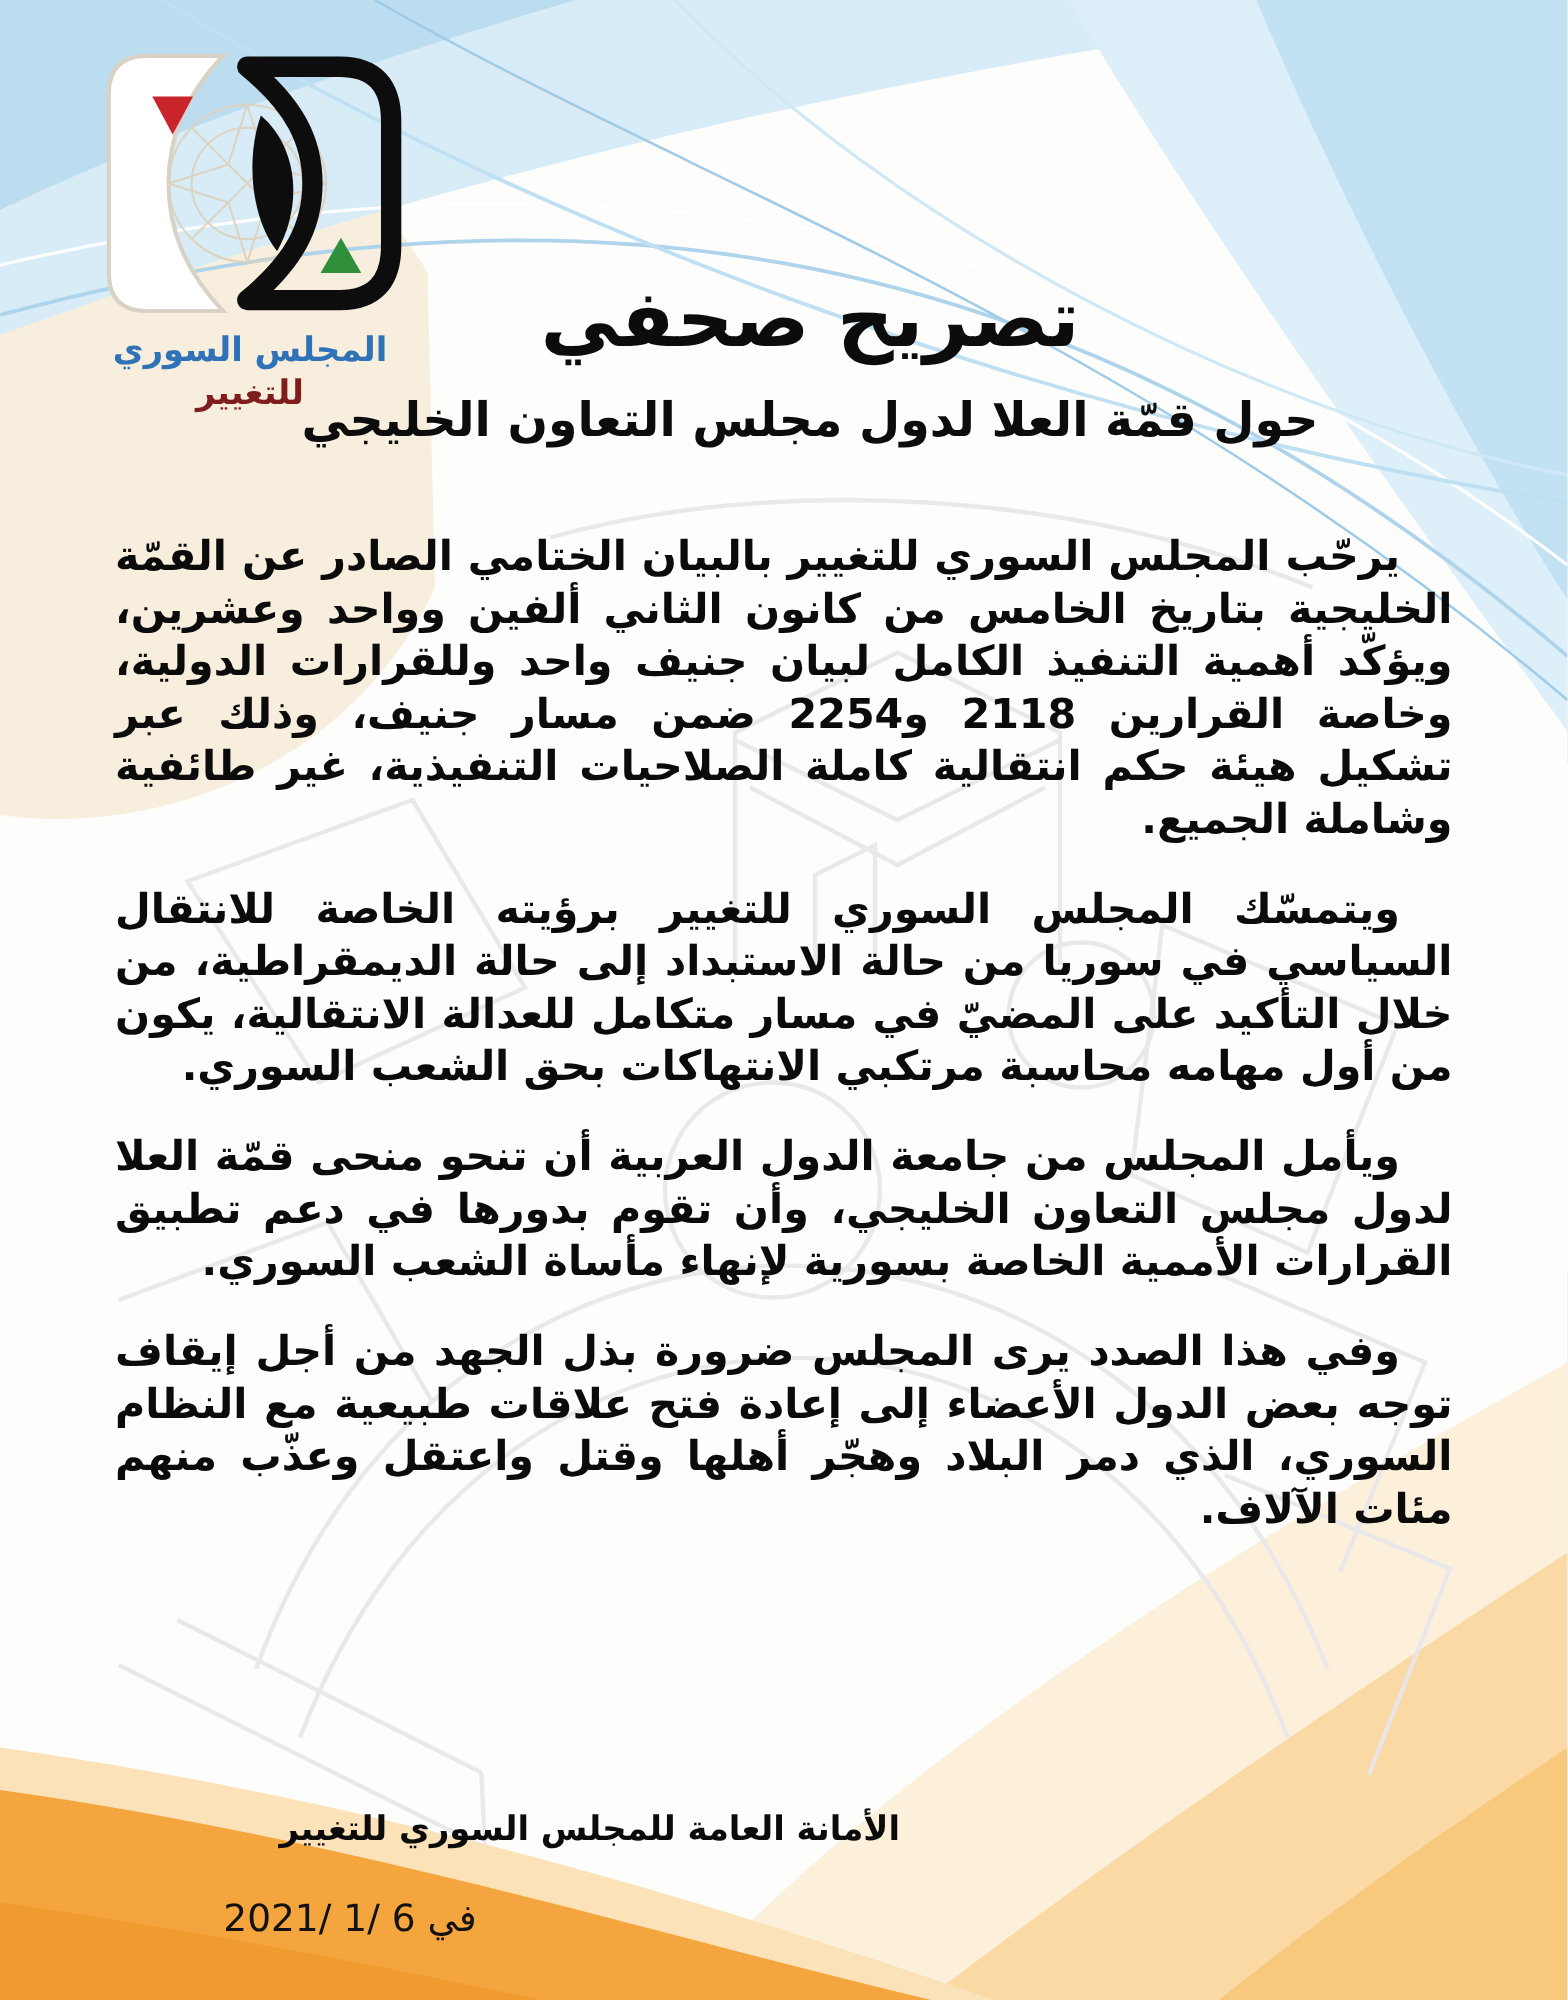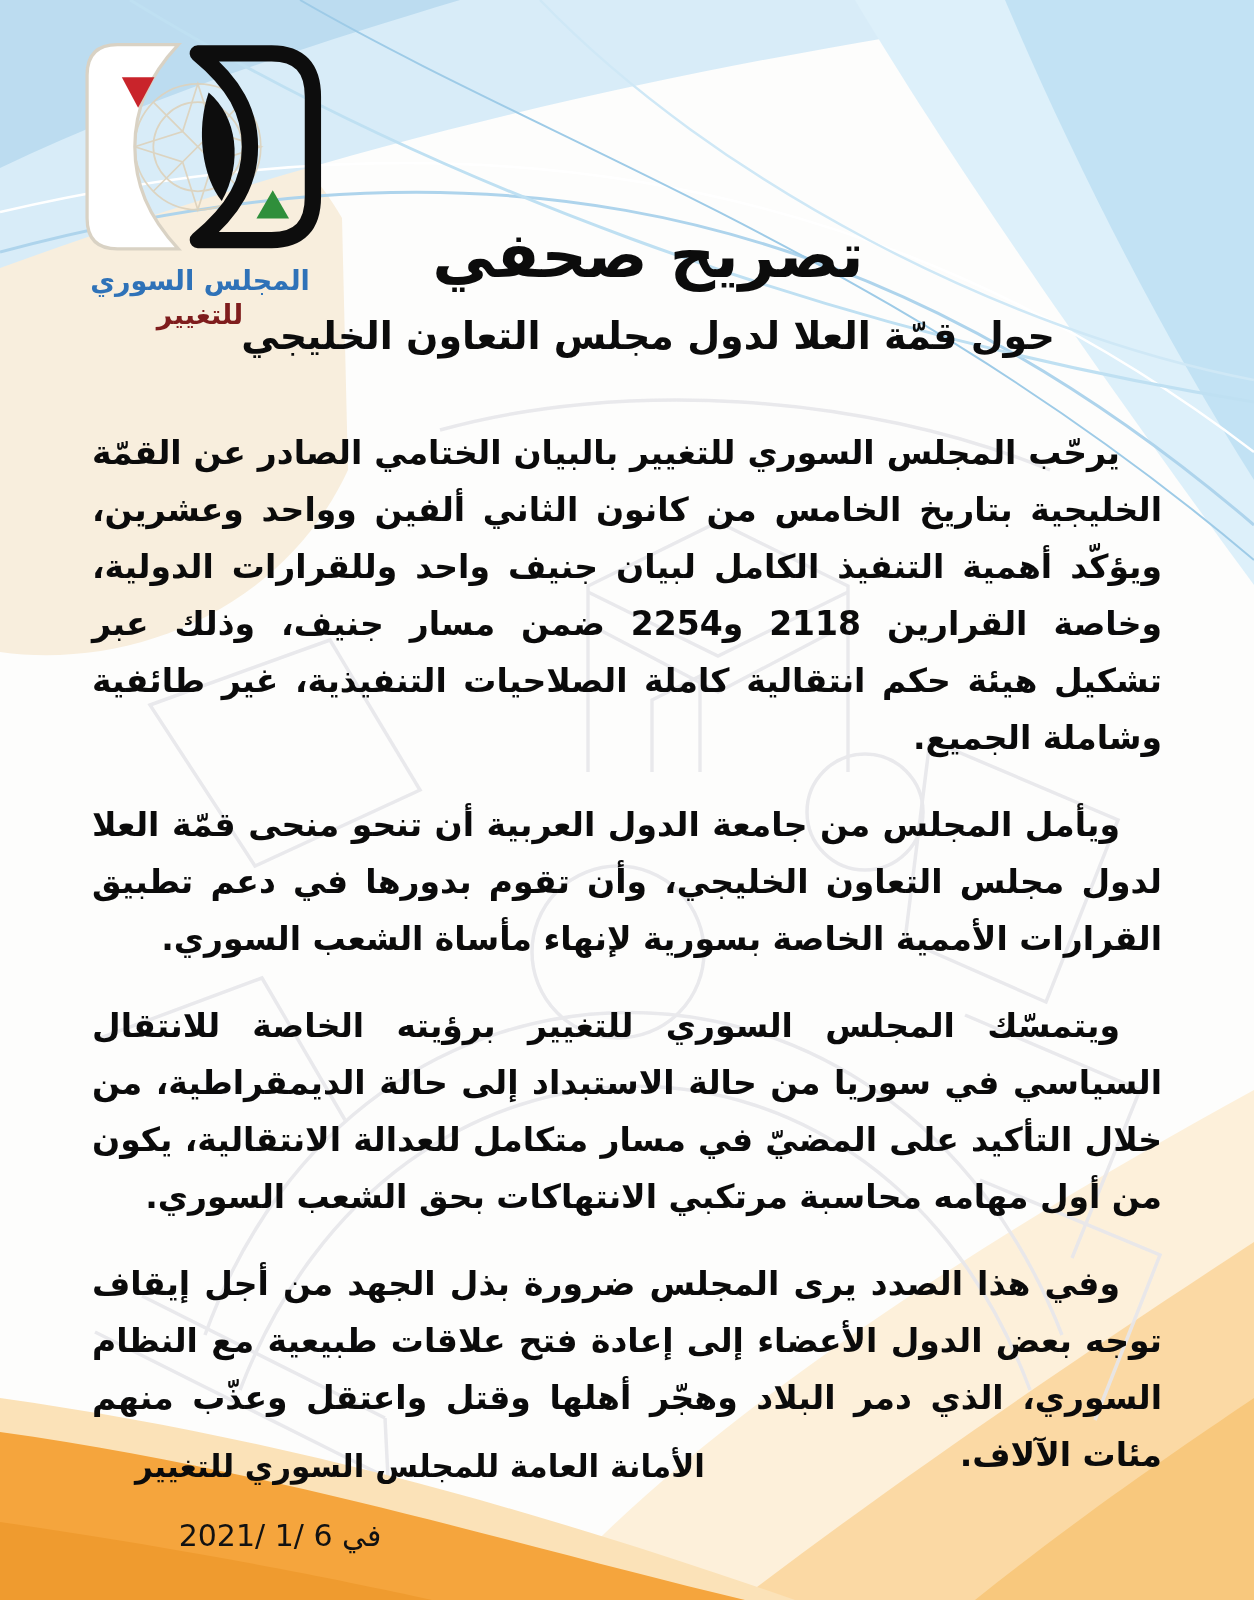--- a/index.html
+++ b/index.html
@@ -26,29 +26,29 @@
 
   
   .header{position:absolute;left:0;right:0;top:218px;text-align:center;color:#0c0c0c;padding-left:42px;}
   .header h1{margin:0;font-size:63px;line-height:1.2;font-weight:bold;letter-spacing:-1px;}
   .header h2{margin:20px 0 0 0;font-size:38px;font-weight:bold;}
 
   
   .body-text{
     position:absolute;top:424px;right:92px;left:92px;
     direction:rtl;text-align:justify;text-justify:inter-word;
-    color:#0b0b0b;font-weight:bold;font-size:33px;line-height:57px;
+    color:#0b0b0b;font-weight:bold;font-size:33px;line-height:42px;
   }
   .body-text p{margin:0 0 30px 0;text-indent:42px;}
   .body-text p:last-child{margin-bottom:0;}
 
   
   .footer-signature{
     position:absolute;top:1448px;left:120px;width:600px;
-    text-align:center;font-size:31px;font-weight:bold;color:#0b0b0b;direction:rtl;
+    font-size:27px;font-weight:bold;color:#0b0b0b;direction:rtl;
   }
   .footer-date{
     position:absolute;top:1518px;left:150px;width:260px;
     text-align:center;font-size:30px;font-weight:normal;color:#121212;direction:rtl;
   }
 </style>
 </head>
 <body>
 
 <div class="page">
@@ -119,21 +119,21 @@
     </div>
   </div>
 
   <div class="header">
     <h1>تصريح صحفي</h1>
     <h2>حول قمّة العلا لدول مجلس التعاون الخليجي</h2>
   </div>
 
   <div class="body-text">
     <p>يرحّب المجلس السوري للتغيير بالبيان الختامي الصادر عن القمّة الخليجية بتاريخ الخامس من كانون الثاني ألفين وواحد وعشرين، ويؤكّد أهمية التنفيذ الكامل لبيان جنيف واحد وللقرارات الدولية، وخاصة القرارين 2118 و2254 ضمن مسار جنيف، وذلك عبر تشكيل هيئة حكم انتقالية كاملة الصلاحيات التنفيذية، غير طائفية وشاملة الجميع.</p>
+    <p>ويتمسّك المجلس السوري للتغيير برؤيته الخاصة للانتقال السياسي في سوريا من حالة الاستبداد إلى حالة الديمقراطية، من خلال التأكيد على المضيّ في مسار متكامل للعدالة الانتقالية، يكون من أول مهامه محاسبة مرتكبي الانتهاكات بحق الشعب السوري.</p>
     <p>ويأمل المجلس من جامعة الدول العربية أن تنحو منحى قمّة العلا لدول مجلس التعاون الخليجي، وأن تقوم بدورها في دعم تطبيق القرارات الأممية الخاصة بسورية لإنهاء مأساة الشعب السوري.</p>
-    <p>ويتمسّك المجلس السوري للتغيير برؤيته الخاصة للانتقال السياسي في سوريا من حالة الاستبداد إلى حالة الديمقراطية، من خلال التأكيد على المضيّ في مسار متكامل للعدالة الانتقالية، يكون من أول مهامه محاسبة مرتكبي الانتهاكات بحق الشعب السوري.</p>
     <p>وفي هذا الصدد يرى المجلس ضرورة بذل الجهد من أجل إيقاف توجه بعض الدول الأعضاء إلى إعادة فتح علاقات طبيعية مع النظام السوري، الذي دمر البلاد وهجّر أهلها وقتل واعتقل وعذّب منهم مئات الآلاف.</p>
   </div>
 
   <div class="footer-signature">الأمانة العامة للمجلس السوري للتغيير</div>
   <div class="footer-date">في 6 /1 /2021</div>
 
 </div>
 
 </body></html>

